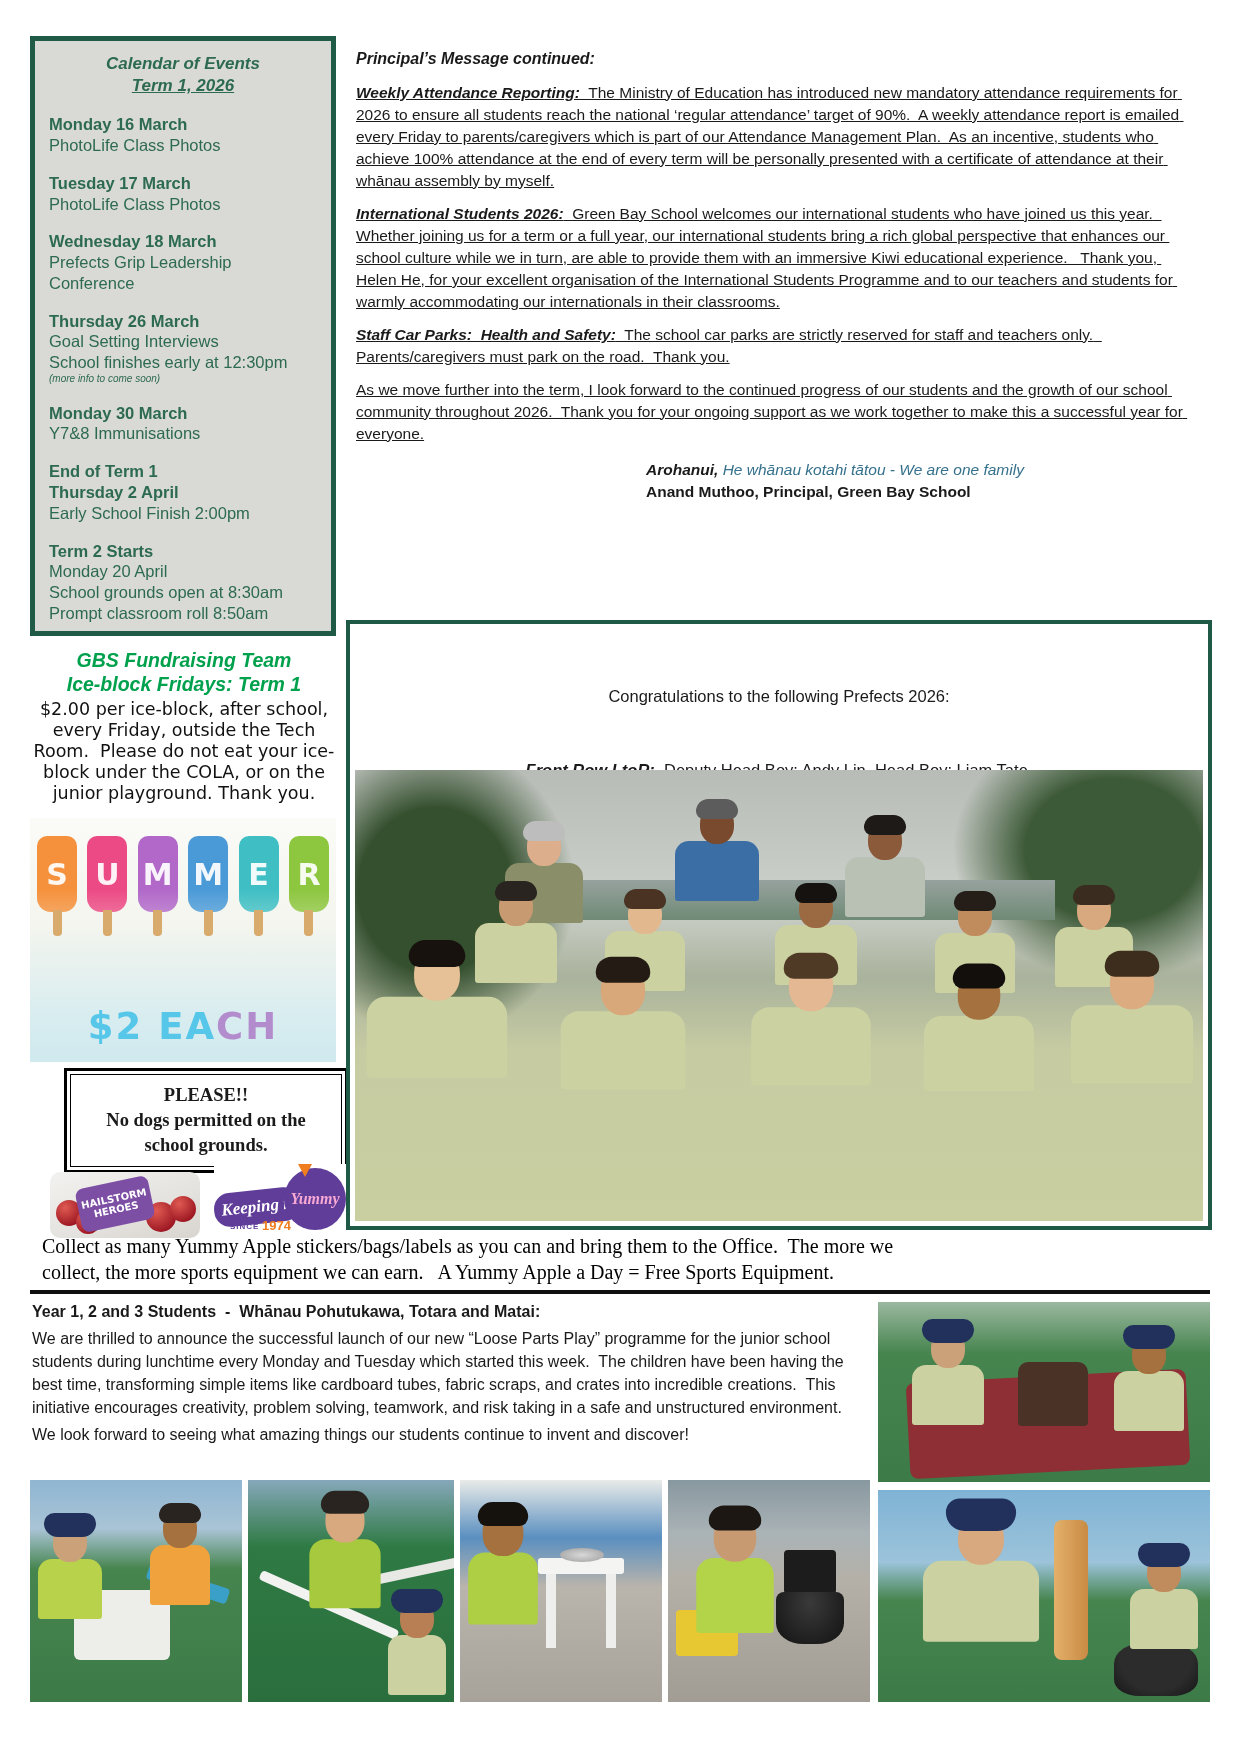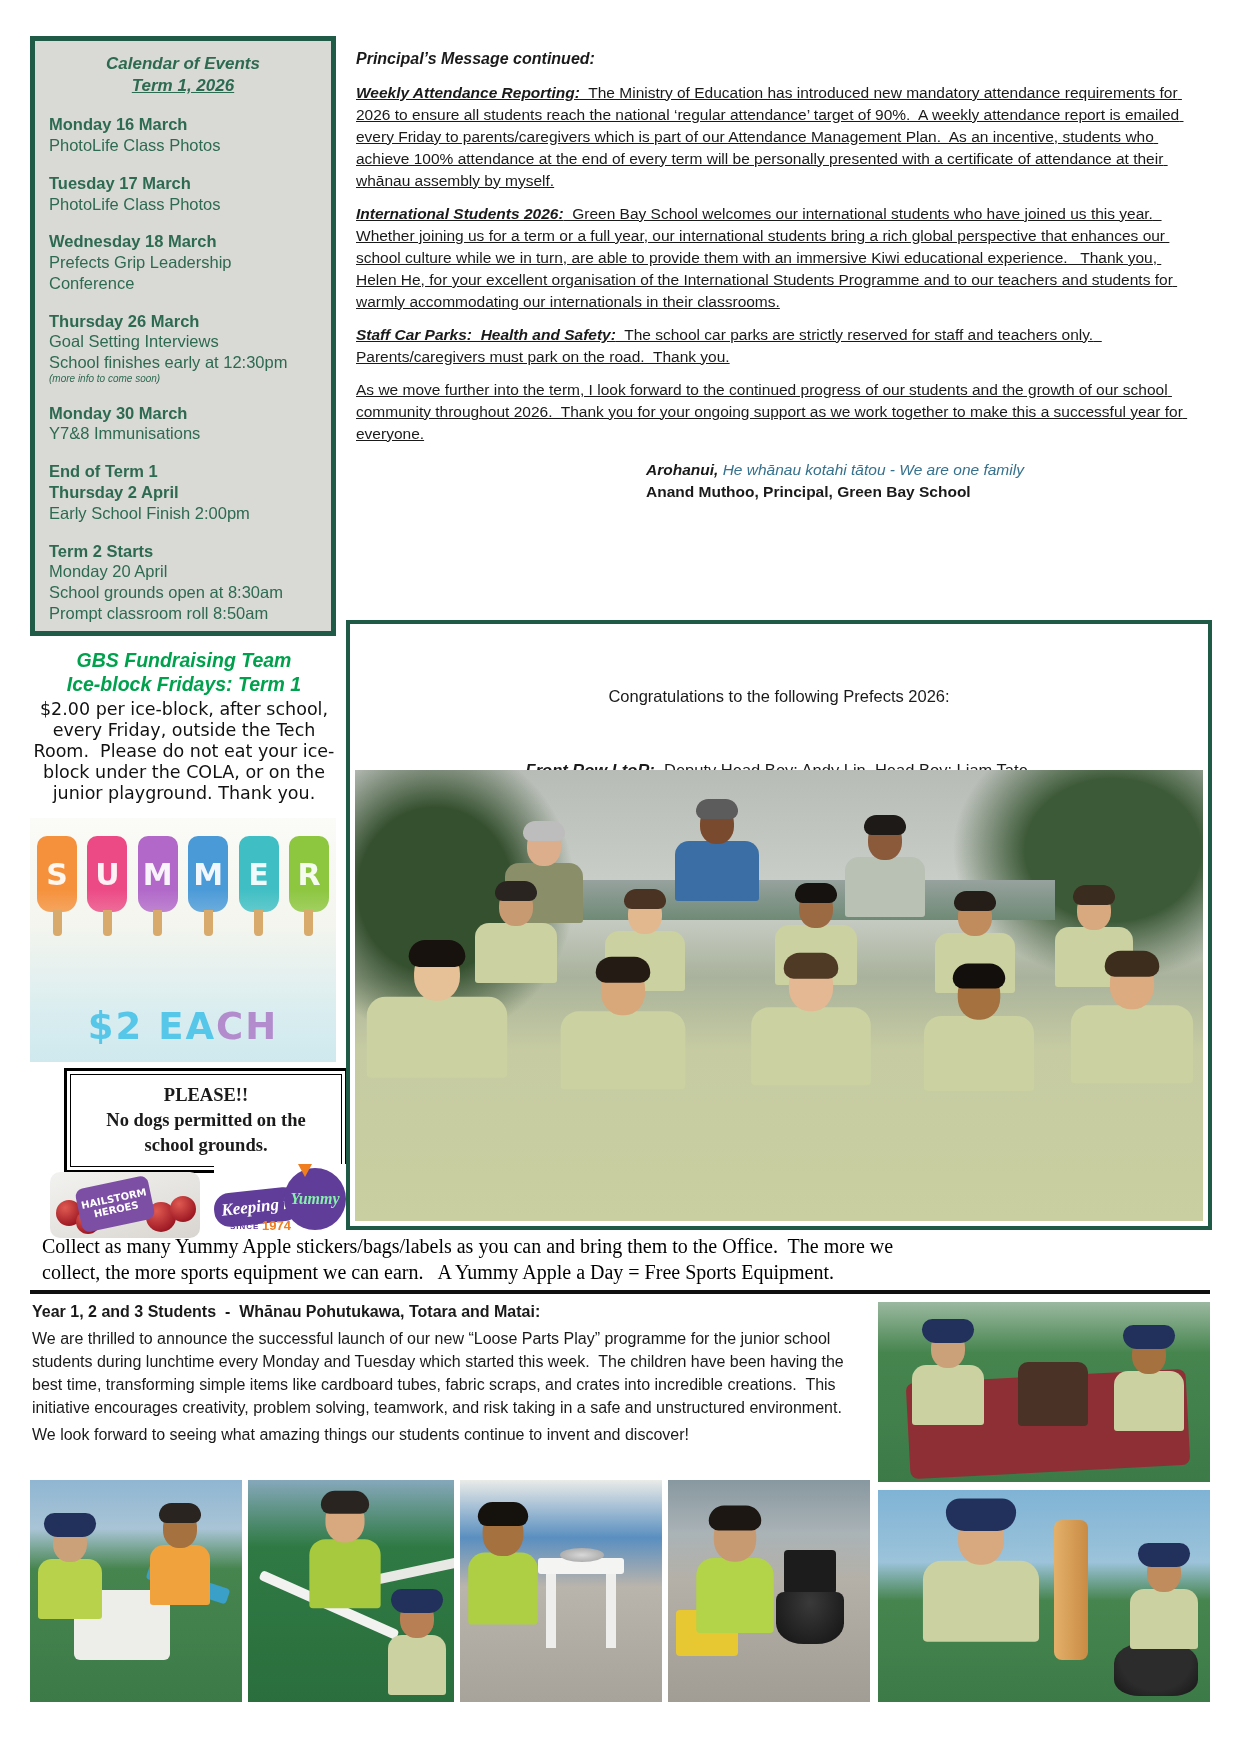--- a/index.html
+++ b/index.html
@@ -48,21 +48,21 @@
              transform:rotate(-12deg);color:#fff;font-weight:bold;font-size:10px;text-align:center;
              display:flex;flex-direction:column;justify-content:center;line-height:1.1;font-family:"DejaVu Sans",sans-serif;}
   .apple{position:absolute;border-radius:50%;background:radial-gradient(circle at 35% 30%,#e05a52,#9c1722 75%);}
   .yummylogo{position:absolute;left:214px;top:1164px;width:132px;height:82px;background:#fff;}
   .keeping{position:absolute;left:0;top:26px;width:86px;height:34px;background:#5f3d99;border-radius:16px;
            transform:rotate(-6deg);color:#fff;font-family:"Liberation Serif",serif;font-style:italic;font-weight:bold;
            font-size:17px;display:flex;align-items:center;justify-content:center;}
   .since{position:absolute;left:16px;top:58px;font-size:8px;color:#5f3d99;font-weight:bold;letter-spacing:1px;}
   .y1974{position:absolute;left:48px;top:54px;font-size:13px;color:#f07d1e;font-weight:bold;}
   .ycircle{position:absolute;right:0;top:4px;width:62px;height:62px;border-radius:50%;background:#5f3d99;
-           color:#86efac;font-family:"Liberation Serif",serif;font-style:italic;font-weight:bold;font-size:16px;
+           color:#f9a8d4;font-family:"Liberation Serif",serif;font-style:italic;font-weight:bold;font-size:16px;
            display:flex;align-items:center;justify-content:center;}
   .ytri{position:absolute;right:34px;top:0;width:0;height:0;border-left:7px solid transparent;
         border-right:7px solid transparent;border-top:13px solid #f07d1e;}
 
   
   .pm{position:absolute;left:356px;top:48px;width:858px;font-size:15.5px;line-height:1.42;}
   .pm-h{font-weight:bold;font-style:italic;font-size:16px;}
   .pm p{margin:11px 16px 0 0;text-decoration:underline;}
   .lead{font-weight:bold;font-style:italic;}
   .signoff{margin-top:14px;margin-left:290px;}

